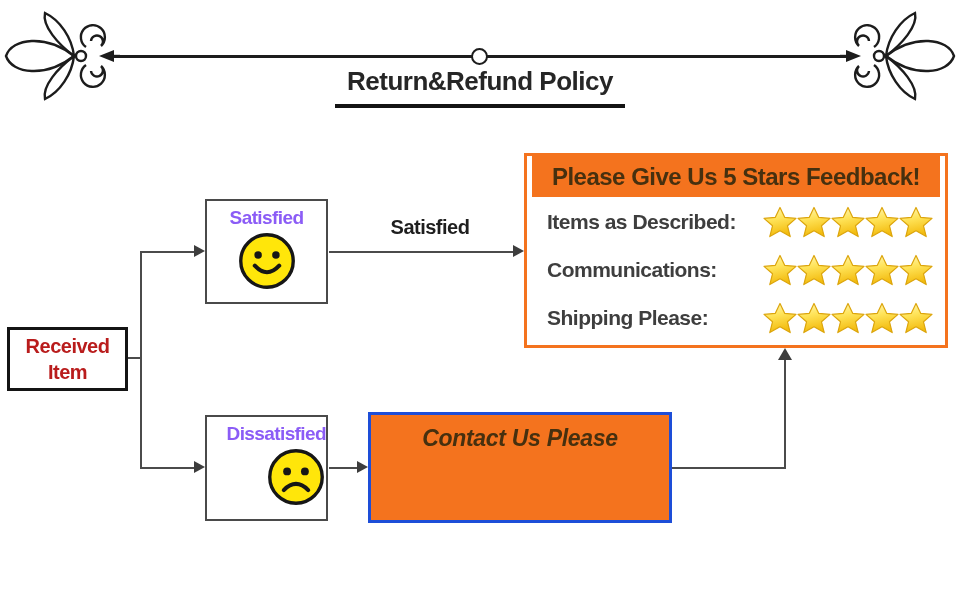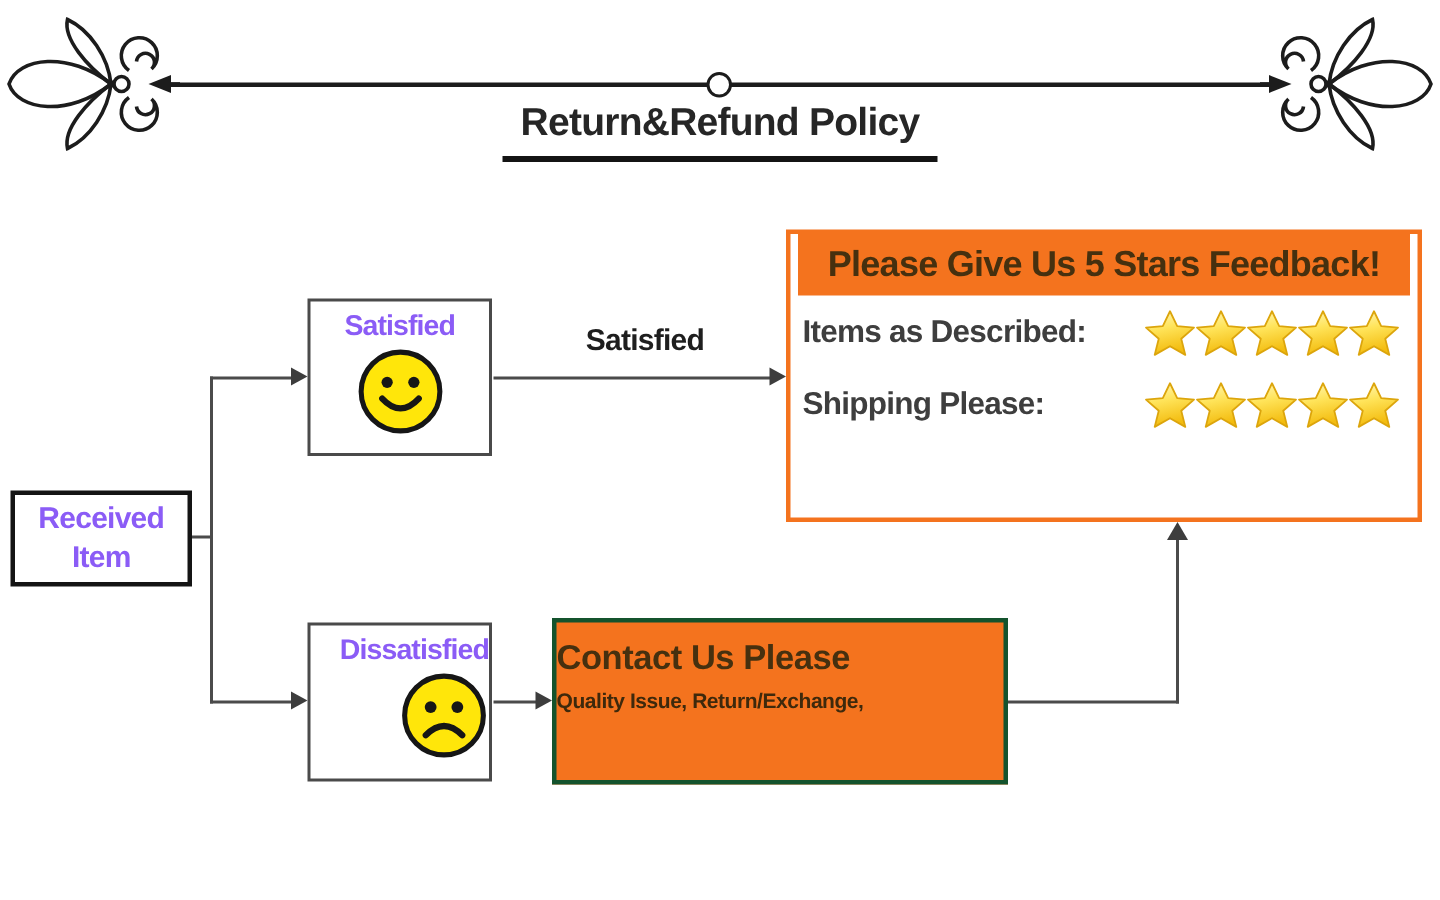--- a/index.html
+++ b/index.html
@@ -23,45 +23,45 @@
   .line{position:absolute;background:var(--line,#4b4b4b);}
   .arrow-right{position:absolute;width:0;height:0;border-top:6.5px solid transparent;
                border-bottom:6.5px solid transparent;border-left:11px solid #3d3d3d;}
   .arrow-up{position:absolute;width:0;height:0;border-left:7px solid transparent;
             border-right:7px solid transparent;border-bottom:12px solid #3d3d3d;}
 
   
   .box{position:absolute;background:#fff;box-sizing:border-box;display:flex;flex-direction:column;
        align-items:center;justify-content:center;text-align:center;}
   .received{left:7px;top:327px;width:121px;height:64px;border:3px solid #141414;
-            font-size:20px;font-weight:700;color:#8b5cf6;line-height:1.3;letter-spacing:-0.5px;}
+            font-size:20px;font-weight:700;color:#b91c1c;line-height:1.3;letter-spacing:-0.5px;}
   .face-box{width:123px;border:2px solid #4a4a4a;justify-content:flex-start;padding-top:6px;}
   .satisfied{left:205px;top:199px;height:105px;}
   .dissatisfied{left:205px;top:415px;height:106px;align-items:flex-end;}
   .face-box .face-label{font-size:19px;font-weight:700;color:#8b5cf6;letter-spacing:-0.6px;}
   .face-box svg{margin-top:2px;}
 
   .flow-label{position:absolute;left:352px;top:216px;width:156px;text-align:center;
               font-size:20px;font-weight:700;color:#1e1e1e;letter-spacing:-0.5px;}
 
   
   .feedback{position:absolute;left:524px;top:153px;width:424px;height:195px;background:#fff;
             border:3px solid var(--orange,#F4731E);box-sizing:border-box;}
   .fb-header{margin:0 5px;height:41px;background:var(--orange,#F4731E);display:flex;align-items:center;
              justify-content:center;font-size:24px;font-weight:700;letter-spacing:-0.5px;
              color:var(--orange-ink,#46300F);}
-  .fb-row{display:flex;align-items:center;height:48px;padding-left:8px;}
+  .fb-row{display:flex;align-items:center;height:48px;padding-left:20px;}
   .fb-row:first-of-type{margin-top:1px;}
   .fb-label{font-size:21px;font-weight:700;color:#3e3e3e;letter-spacing:-0.5px;}
   .stars{margin-left:auto;margin-right:12px;display:flex;}
   .stars svg{display:block;}
 
   
   .contact{position:absolute;left:368px;top:412px;width:304px;height:111px;box-sizing:border-box;
-           background:var(--orange,#F4731E);border:3px solid #14532d;}
+           background:var(--orange,#F4731E);border:3px solid #1d4ed8;text-align:center;font-style:italic;}
   .contact-title{margin-top:10px;font-size:23px;font-weight:700;color:var(--orange-ink,#46300F);
                  letter-spacing:-0.3px;}
   .contact-sub{margin-top:5px;font-size:14px;font-weight:700;color:#3e290c;line-height:1.45;
                letter-spacing:-0.3px;}
 </style>
 </head>
 <body>
 
 <div class="stage">
 
@@ -149,20 +149,41 @@
             </svg>
             <svg width="34" height="32" viewBox="0 0 34 32">
               <path d="M17 1.5 L21.8 11.4 L33 12.4 L24.5 19.8 L27.2 30.6 L17 24.8 L6.8 30.6 L9.5 19.8 L1 12.4 L12.2 11.4 Z" fill="url(#starGrad)" stroke="#DCA50C" stroke-width="1.2" stroke-linejoin="round"></path>
             </svg>
             <svg width="34" height="32" viewBox="0 0 34 32">
               <path d="M17 1.5 L21.8 11.4 L33 12.4 L24.5 19.8 L27.2 30.6 L17 24.8 L6.8 30.6 L9.5 19.8 L1 12.4 L12.2 11.4 Z" fill="url(#starGrad)" stroke="#DCA50C" stroke-width="1.2" stroke-linejoin="round"></path>
             </svg>
           </span>
       </div>
       <div class="fb-row">
+        <span class="fb-label">Communications:</span>
+        <span class="stars">
+
+        <svg width="34" height="32" viewBox="0 0 34 32">
+              <path d="M17 1.5 L21.8 11.4 L33 12.4 L24.5 19.8 L27.2 30.6 L17 24.8 L6.8 30.6 L9.5 19.8 L1 12.4 L12.2 11.4 Z" fill="url(#starGrad)" stroke="#DCA50C" stroke-width="1.2" stroke-linejoin="round"></path>
+            </svg>
+            <svg width="34" height="32" viewBox="0 0 34 32">
+              <path d="M17 1.5 L21.8 11.4 L33 12.4 L24.5 19.8 L27.2 30.6 L17 24.8 L6.8 30.6 L9.5 19.8 L1 12.4 L12.2 11.4 Z" fill="url(#starGrad)" stroke="#DCA50C" stroke-width="1.2" stroke-linejoin="round"></path>
+            </svg>
+            <svg width="34" height="32" viewBox="0 0 34 32">
+              <path d="M17 1.5 L21.8 11.4 L33 12.4 L24.5 19.8 L27.2 30.6 L17 24.8 L6.8 30.6 L9.5 19.8 L1 12.4 L12.2 11.4 Z" fill="url(#starGrad)" stroke="#DCA50C" stroke-width="1.2" stroke-linejoin="round"></path>
+            </svg>
+            <svg width="34" height="32" viewBox="0 0 34 32">
+              <path d="M17 1.5 L21.8 11.4 L33 12.4 L24.5 19.8 L27.2 30.6 L17 24.8 L6.8 30.6 L9.5 19.8 L1 12.4 L12.2 11.4 Z" fill="url(#starGrad)" stroke="#DCA50C" stroke-width="1.2" stroke-linejoin="round"></path>
+            </svg>
+            <svg width="34" height="32" viewBox="0 0 34 32">
+              <path d="M17 1.5 L21.8 11.4 L33 12.4 L24.5 19.8 L27.2 30.6 L17 24.8 L6.8 30.6 L9.5 19.8 L1 12.4 L12.2 11.4 Z" fill="url(#starGrad)" stroke="#DCA50C" stroke-width="1.2" stroke-linejoin="round"></path>
+            </svg>
+          </span>
+      </div>
+      <div class="fb-row">
         <span class="fb-label">Shipping Please:</span>
         <span class="stars">
 
         <svg width="34" height="32" viewBox="0 0 34 32">
               <path d="M17 1.5 L21.8 11.4 L33 12.4 L24.5 19.8 L27.2 30.6 L17 24.8 L6.8 30.6 L9.5 19.8 L1 12.4 L12.2 11.4 Z" fill="url(#starGrad)" stroke="#DCA50C" stroke-width="1.2" stroke-linejoin="round"></path>
             </svg>
             <svg width="34" height="32" viewBox="0 0 34 32">
               <path d="M17 1.5 L21.8 11.4 L33 12.4 L24.5 19.8 L27.2 30.6 L17 24.8 L6.8 30.6 L9.5 19.8 L1 12.4 L12.2 11.4 Z" fill="url(#starGrad)" stroke="#DCA50C" stroke-width="1.2" stroke-linejoin="round"></path>
             </svg>
             <svg width="34" height="32" viewBox="0 0 34 32">
@@ -175,21 +196,20 @@
               <path d="M17 1.5 L21.8 11.4 L33 12.4 L24.5 19.8 L27.2 30.6 L17 24.8 L6.8 30.6 L9.5 19.8 L1 12.4 L12.2 11.4 Z" fill="url(#starGrad)" stroke="#DCA50C" stroke-width="1.2" stroke-linejoin="round"></path>
             </svg>
           </span>
       </div>
     </div>
   </div>
 
   <div class="contact">
     <div class="contact-title">Contact Us Please</div>
     <div class="contact-sub">
-      <div>Quality Issue, Return/Exchange,</div>
     </div>
   </div>
 
   <div class="line" style="left:128px;top:357px;width:14px;height:2px;"></div>
   <div class="line" style="left:140px;top:251px;width:2px;height:218px;"></div>
   <div class="line" style="left:140px;top:251px;width:55px;height:2px;"></div>
   <div class="arrow-right" style="left:194px;top:245px;"></div>
   <div class="line" style="left:140px;top:467px;width:55px;height:2px;"></div>
   <div class="arrow-right" style="left:194px;top:461px;"></div>
 

